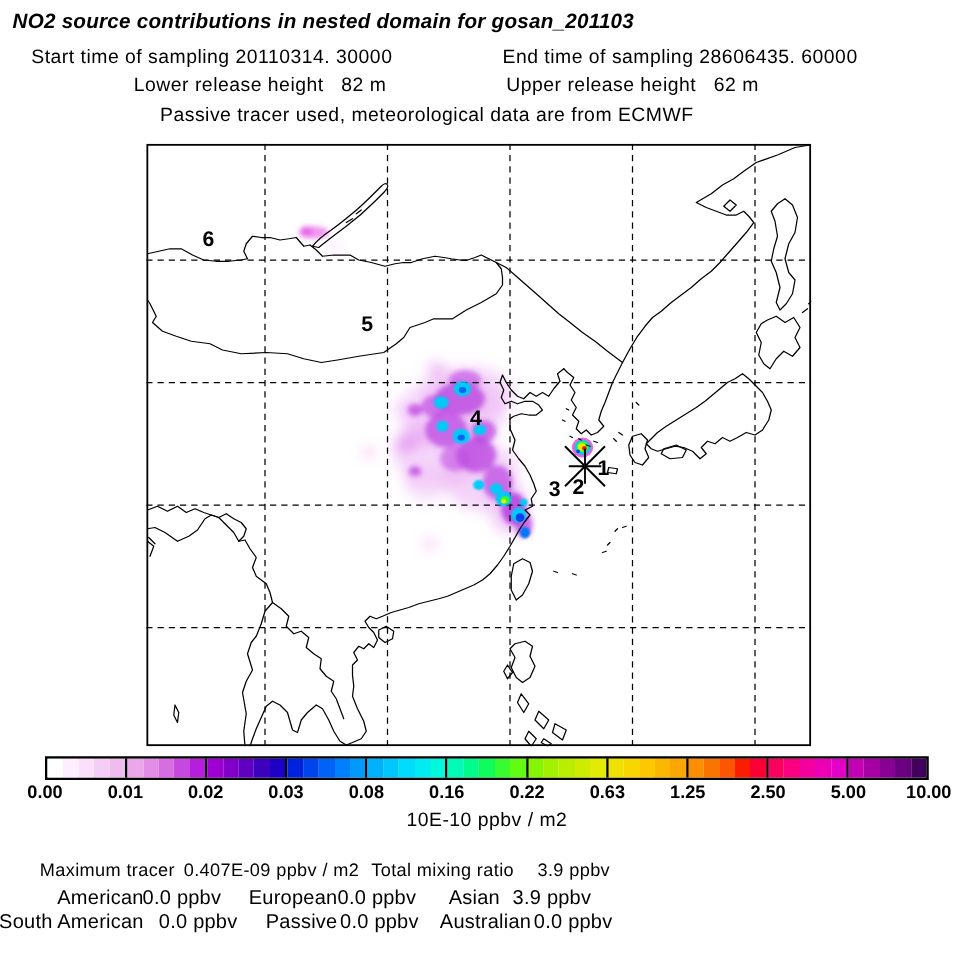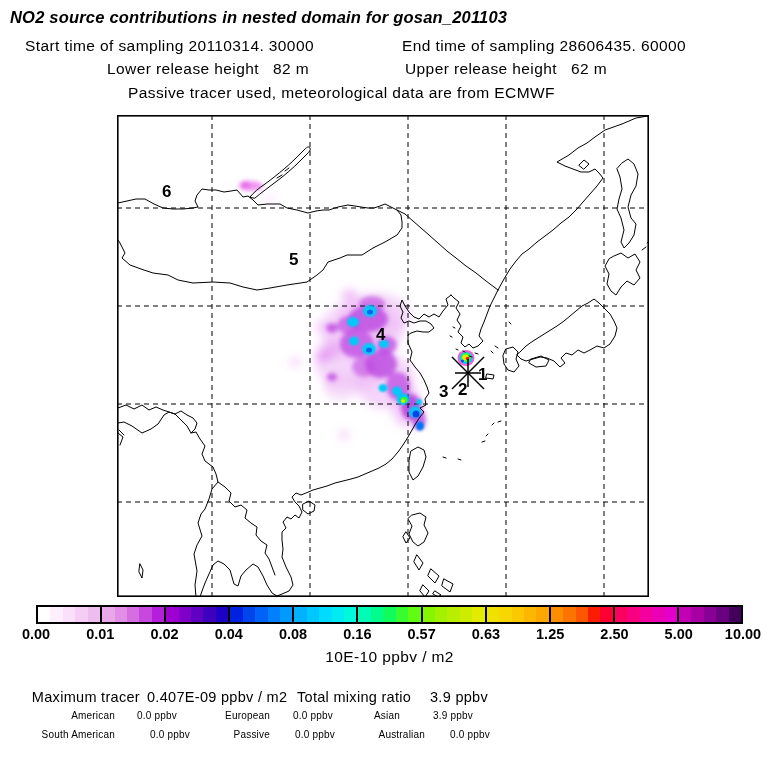--- a/index.html
+++ b/index.html
@@ -4,21 +4,21 @@
 <style>
   html,body{margin:0;padding:0;}
   body{
     width:768px;height:768px;position:relative;background:#ffffff;
     font-family:"Liberation Sans", sans-serif;color:#000;overflow:hidden;
   }
   .t{position:absolute;white-space:pre;}
   .title{font-size:16.5px;font-weight:bold;letter-spacing:0.2px;font-style:italic;}
   .sub{font-size:15.5px;letter-spacing:0.4px;}
   .stat1{font-size:14.5px;letter-spacing:0.3px;}
-  .stat2{font-size:10px;letter-spacing:0.2px;}
+  .stat2{font-size:16px;letter-spacing:0.2px;}
   #colorbar{
     position:absolute;left:36px;top:605px;width:707px;height:19px;
     border:2px solid #000;box-sizing:border-box;display:flex;background:#fff;
   }
   .cb-seg{flex:1;display:flex;border-left:2px solid #000;}
   .cb-seg:first-child{border-left:none;}
   .cb-cell{flex:1;}
   #cb-ticks{position:absolute;left:0;top:626px;width:672px;height:18px;}
   .tickl{position:absolute;top:0;transform:translateX(-50%);font-weight:bold;font-size:14.5px;white-space:pre;}
   #cb-unit{position:absolute;left:36px;top:648px;width:707px;text-align:center;font-size:15.5px;letter-spacing:0.4px;}
@@ -234,24 +234,24 @@
       <div class="cb-cell" style="background: rgb(166, 0, 164);"></div>
       <div class="cb-cell" style="background: rgb(136, 0, 148);"></div>
       <div class="cb-cell" style="background: rgb(106, 0, 128);"></div>
       <div class="cb-cell" style="background: rgb(66, 0, 92);"></div>
     </div>
   </div>
 <div id="cb-ticks">
     <span class="tickl" style="left: 36px;">0.00</span>
     <span class="tickl" style="left: 100.273px;">0.01</span>
     <span class="tickl" style="left: 164.545px;">0.02</span>
-    <span class="tickl" style="left: 228.818px;">0.04</span>
+    <span class="tickl" style="left: 228.818px;">0.03</span>
     <span class="tickl" style="left: 293.091px;">0.08</span>
     <span class="tickl" style="left: 357.364px;">0.16</span>
-    <span class="tickl" style="left: 421.636px;">0.57</span>
+    <span class="tickl" style="left: 421.636px;">0.22</span>
     <span class="tickl" style="left: 485.909px; text-align: center;">0.63</span>
     <span class="tickl" style="left: 550.182px;">1.25</span>
     <span class="tickl" style="left: 614.455px;">2.50</span>
     <span class="tickl" style="left: 678.727px;">5.00</span>
     <span class="tickl" style="left: 743px;">10.00</span>
   </div>
 <div id="cb-unit">10E-10 ppbv / m2</div>
 
 <div class="t stat1" style="right:628px;top:689px">Maximum tracer</div>
 <div class="t stat1" style="left:147px;top:689px">0.407E-09 ppbv / m2</div>

